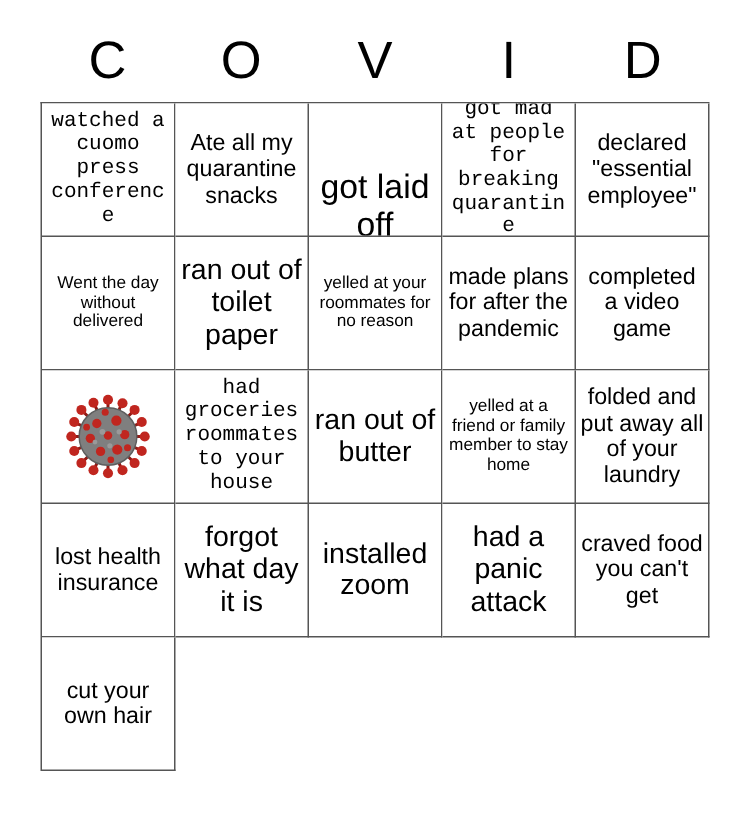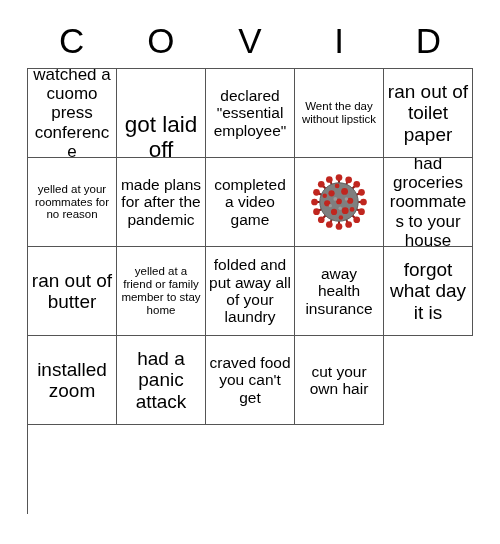--- a/index.html
+++ b/index.html
@@ -58,21 +58,21 @@
     overflow: hidden;
     background: #ffffff;
   }
   .cell-text {
     display: block;
     width: 100%;
     line-height: 1.12;
     word-wrap: break-word;
   }
   .fs-xs  { font-size: 11.5px; }
-  .fs-sm  { font-size: 17px; }
+  .fs-sm  { font-size: 14px; font-family: Liberation Mono, monospace; }
   .fs-md  { font-size: 15.5px; }
   .fs-lg  { font-size: 19px; text-align: center; }
   .fs-xl  { font-size: 22.5px; margin-top: 48px; }
 
   .cell.free {
     padding: 0;
   }
   .virus-wrap {
     width: 62px;
     height: 62px;
@@ -96,28 +96,34 @@
     <div class="header-letter">I</div>
     <div class="header-letter">D</div>
   </div>
 
   <div id="grid">
 
     <div class="cell">
       <span class="cell-text fs-sm">watched a cuomo press conference</span>
     </div>
     <div class="cell">
+      <span class="cell-text fs-md">Ate all my quarantine snacks</span>
+    </div>
+    <div class="cell">
       <span class="cell-text fs-xl">got laid off</span>
     </div>
+    <div class="cell">
+      <span class="cell-text fs-sm">got mad at people for breaking quarantine</span>
+    </div>
 
     <div class="cell">
       <span class="cell-text fs-md">declared "essential employee"</span>
     </div>
     <div class="cell">
-      <span class="cell-text fs-xs">Went the day without lipstick</span>
+      <span class="cell-text fs-xs">Went the day without delivered</span>
     </div>
     <div class="cell">
       <span class="cell-text fs-lg">ran out of toilet paper</span>
     </div>
     <div class="cell">
       <span class="cell-text fs-xs">yelled at your roommates for no reason</span>
     </div>
 
     <div class="cell">
       <span class="cell-text fs-md">made plans for after the pandemic</span>
@@ -195,21 +201,21 @@
       <span class="cell-text fs-lg">ran out of butter</span>
     </div>
 
     <div class="cell">
       <span class="cell-text fs-xs">yelled at a friend or family member to stay home</span>
     </div>
     <div class="cell">
       <span class="cell-text fs-md">folded and put away all of your laundry</span>
     </div>
     <div class="cell">
-      <span class="cell-text fs-md">away health insurance</span>
+      <span class="cell-text fs-md">lost health insurance</span>
     </div>
     <div class="cell">
       <span class="cell-text fs-lg">forgot what day it is</span>
     </div>
 
     <div class="cell">
       <span class="cell-text fs-lg">installed zoom</span>
     </div>
     <div class="cell">
       <span class="cell-text fs-lg">had a panic attack</span>

